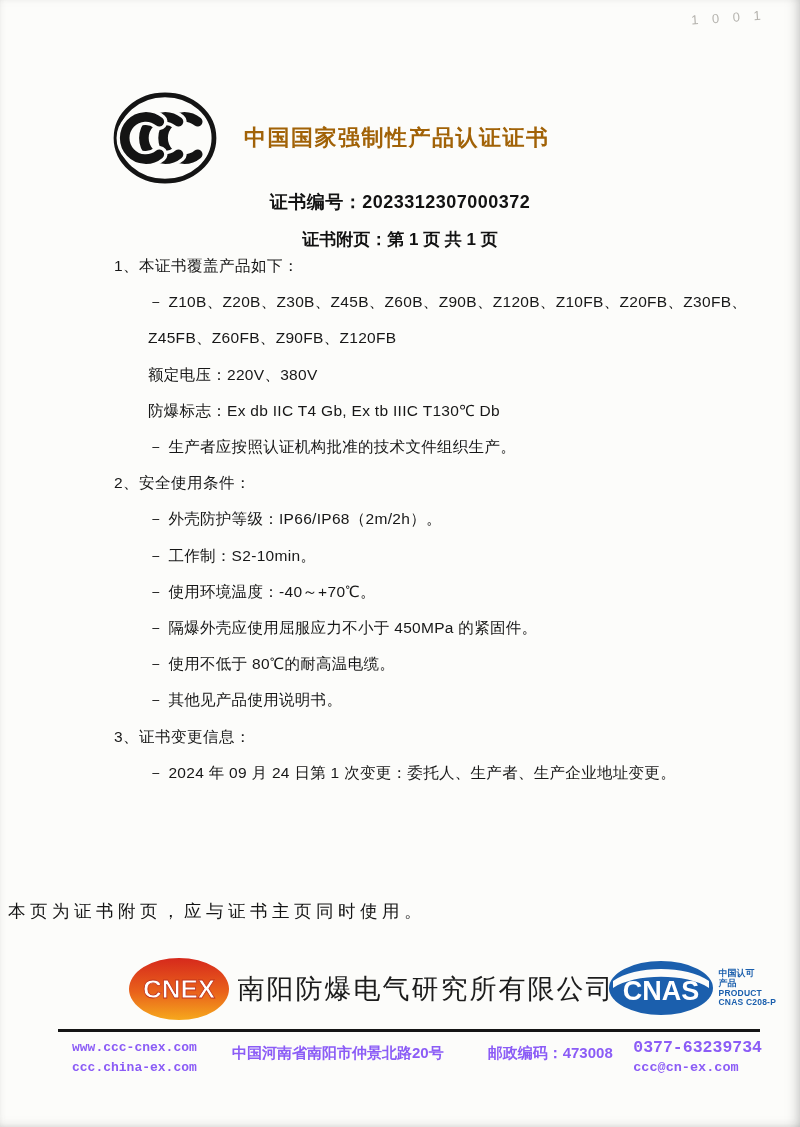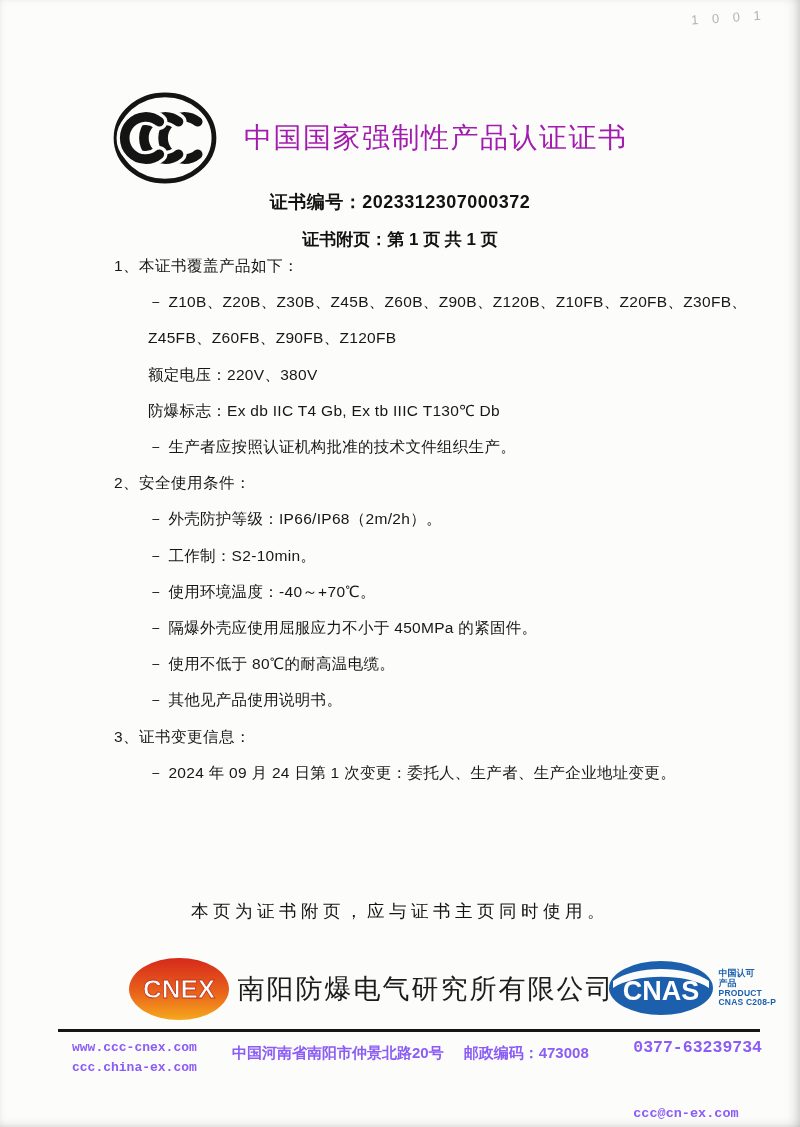--- a/index.html
+++ b/index.html
@@ -31,24 +31,24 @@
   .header {
     position: absolute;
     top: 90px;
     left: 112px;
     display: flex;
     align-items: center;
     gap: 26px;
   }
   .ccc-logo svg { display: block; }
   .title {
-    font-size: 28px;
-    font-weight: normal;
+    font-size: 22px;
+    font-weight: bold;
     letter-spacing: 1.5px;
-    color: #a21caf;
+    color: #a16207;
     white-space: nowrap;
   }
 
   .cert-line {
     position: absolute;
     left: 0;
     width: 100%;
     text-align: center;
     font-weight: bold;
     color: #121212;
@@ -68,25 +68,26 @@
   .ln { line-height: 36.2px; white-space: nowrap; }
   .ln.h { font-weight: bold; font-size: 17px; padding-left: 10px; letter-spacing: 1px; }
   .ln.s { letter-spacing: .5px; }
   .ln.i { padding-left: 34px; letter-spacing: .3px; }
 
   .note {
     position: absolute;
     top: 899px;
     left: 0;
     width: 100%;
-    text-align: center;
+    text-align: left;
     font-size: 17.5px;
     letter-spacing: 4.5px;
     color: #141414;
     white-space: nowrap;
+    padding-left: 8px;
   }
 
   .org-row {
     position: absolute;
     top: 953px;
     left: 16px;
     width: 100%;
     height: 74px;
   }
   .cnex { position: absolute; left: 112px; top: 4px; }
@@ -139,34 +140,34 @@
     font-family: "Liberation Mono", monospace;
     font-size: 13px;
     font-weight: bold;
     line-height: 1.55;
   }
   .info-center {
     position: absolute;
     left: 232px;
     top: 8px;
     display: flex;
-    gap: 20px;
+    gap: 44px;
     font-size: 15px;
     font-weight: bold;
     white-space: nowrap;
   }
   .info-right {
     position: absolute;
     right: 38px;
     top: 0;
     text-align: left;
     line-height: 1.4;
   }
   .info-right .phone { font-size: 16.5px; font-weight: bold; font-family: "Liberation Mono", monospace; }
-  .info-right .email { font-size: 13.5px; font-weight: bold; font-family: "Liberation Mono", monospace; margin-top: 46px; }
+  .info-right .email { font-size: 13.5px; font-weight: bold; font-family: "Liberation Mono", monospace; }
 </style>
 </head>
 <body>
 
 <div class="page">
 
   <div class="corner-mark">1 0 0 1</div>
 
   <div class="header">
     <span class="ccc-logo">

